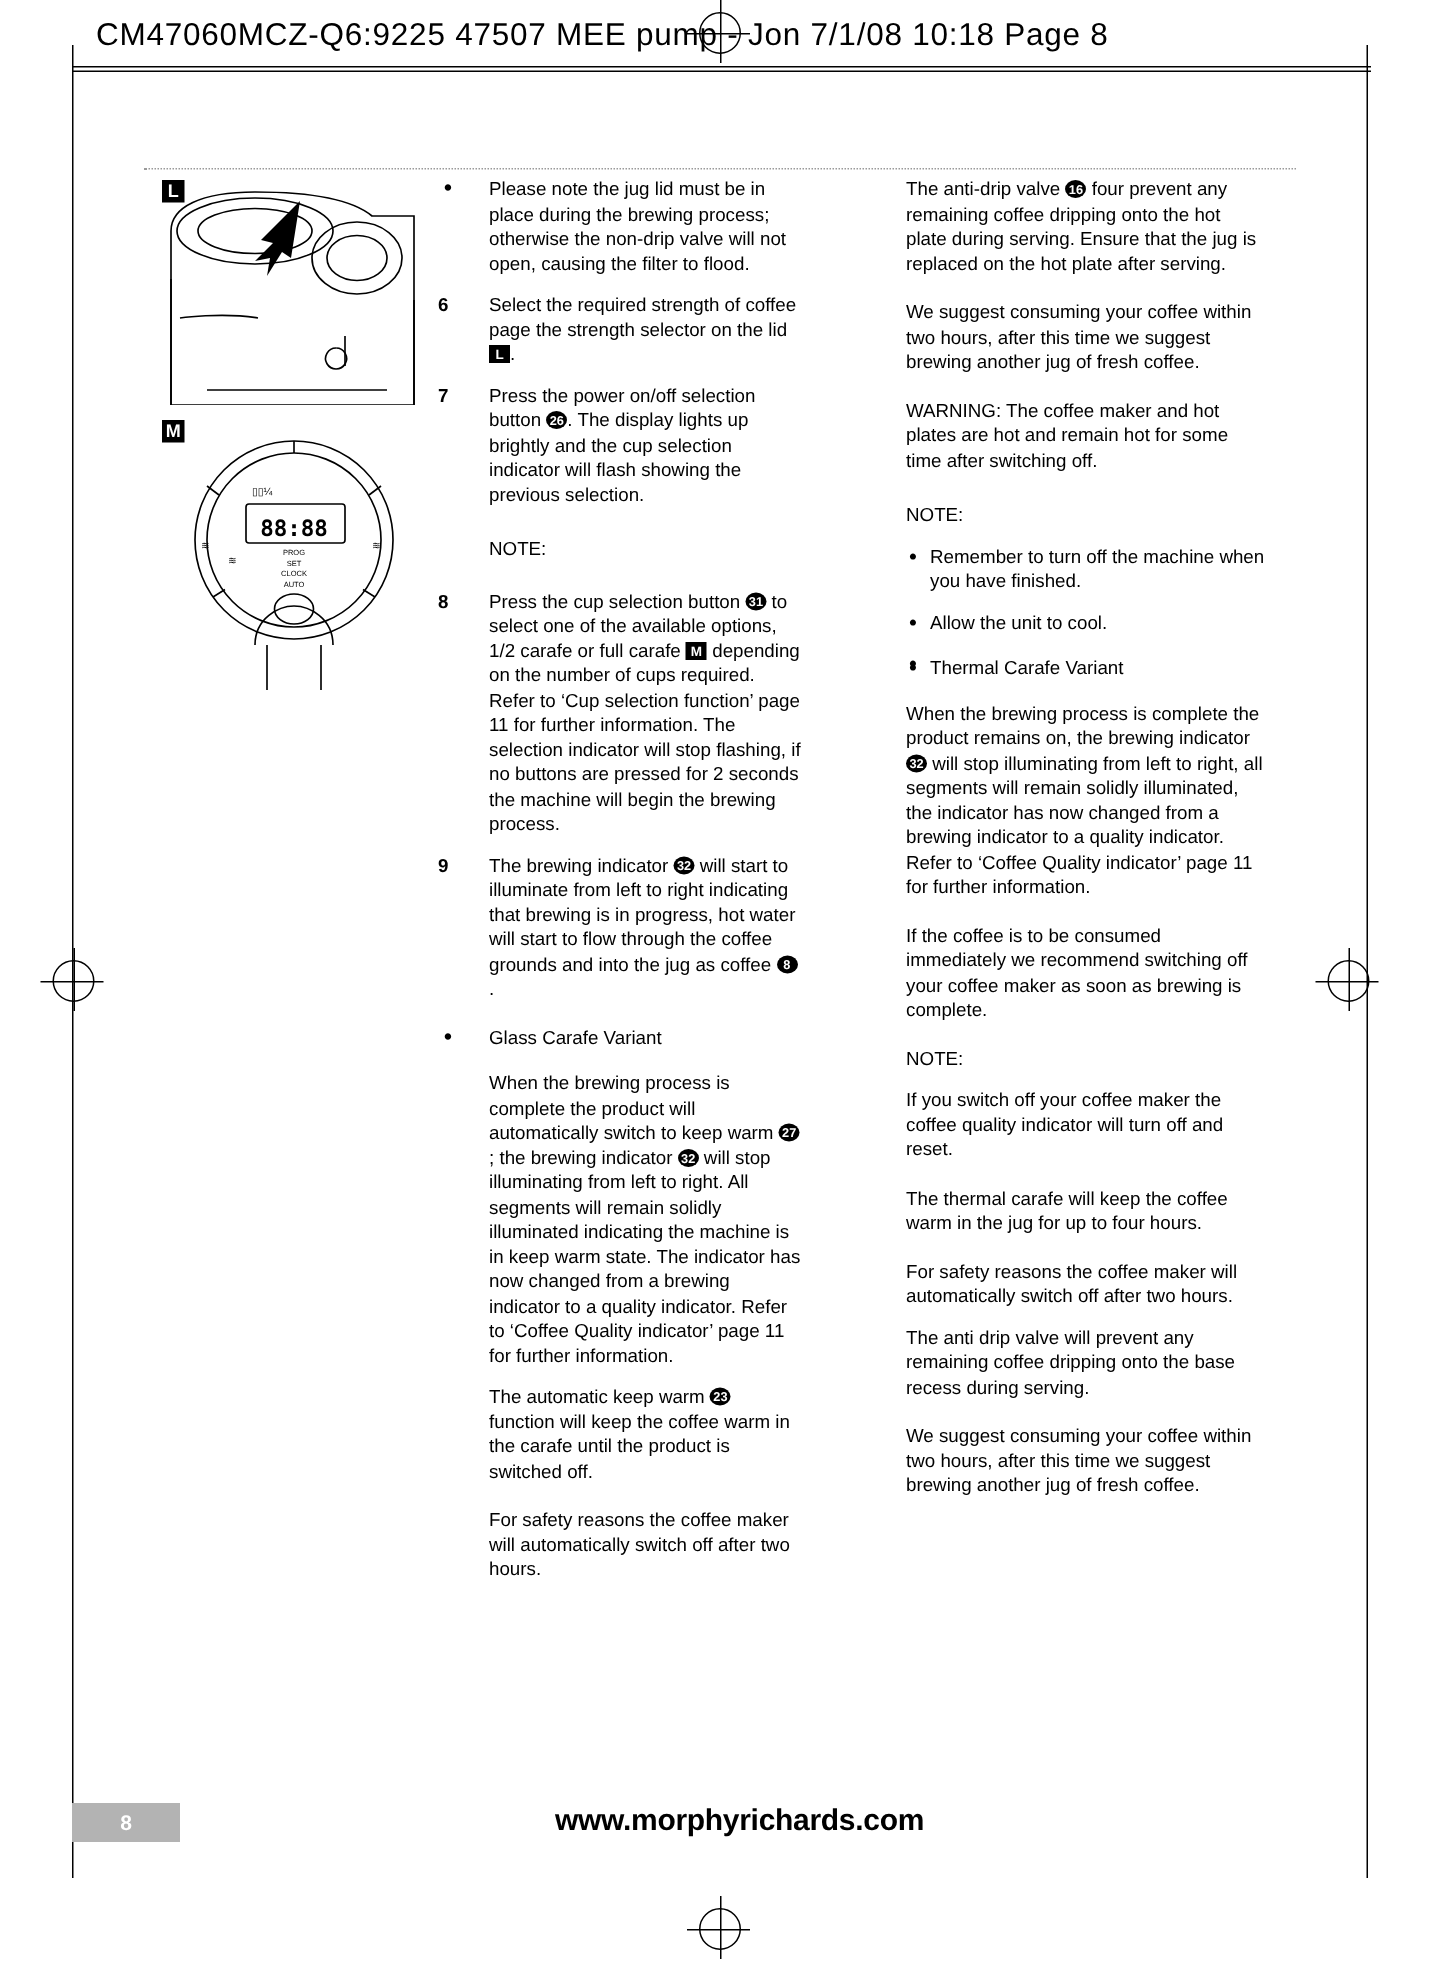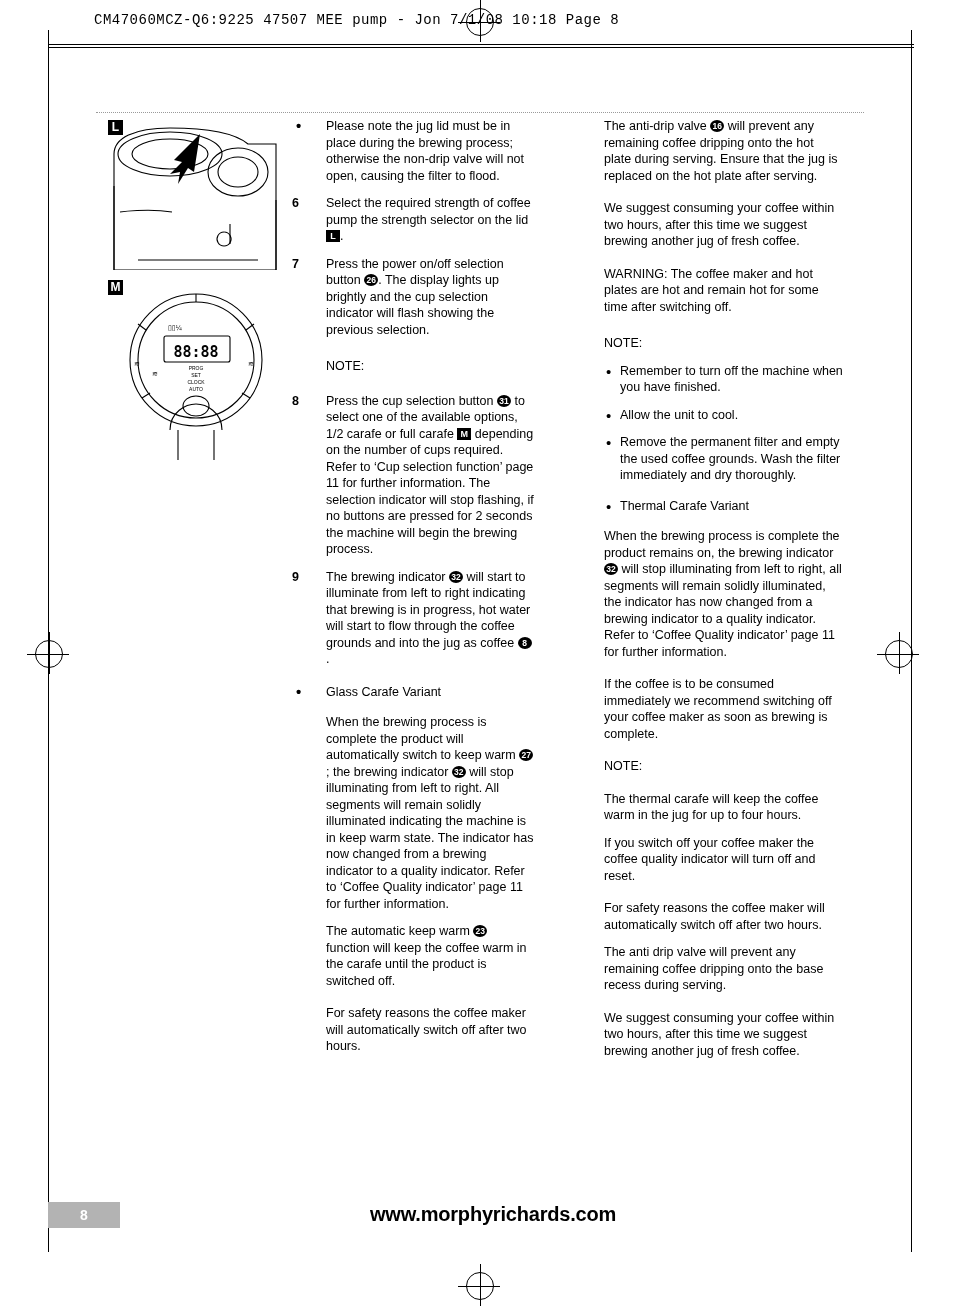--- a/index.html
+++ b/index.html
@@ -55,25 +55,24 @@
     height: 1px;
     width: 42px;
     margin-top: -0.5px;
   }
 
   
   .header-slug {
     position: absolute;
     left: 64px;
     top: 12px;
-    font-family: Liberation Mono, monospace;
-    font-size: 14px;
+    font-family: Liberation Sans, sans-serif;
+    font-size: 21px;
     letter-spacing: 0.5px;
     white-space: nowrap;
-    margin-left: 30px;
   }
   .header-rule {
     position: absolute;
     left: 48px;
     top: 44px;
     width: 866px;
     height: 1px;
     background: #000;
   }
   .header-rule2 {
@@ -302,21 +301,21 @@
   <div class="col col-b">
 
     <div class="row">
       <span class="marker bullet">•</span>
       <span class="body">Please note the jug lid must be  in place during the brewing process; otherwise the non-drip valve will not open, causing the filter to flood.</span>
     </div>
 
     <div class="row">
       <span class="marker">6</span>
       <span class="body">
-        <span>Select the required strength of coffee pump the strength selector on the lid </span><span class="sqnum">L</span><span>.</span>
+        <span>Select the required strength of coffee page the strength selector on the lid </span><span class="sqnum">L</span><span>.</span>
       </span>
     </div>
 
     <div class="row">
       <span class="marker">7</span>
       <span class="body">
         <span>Press the power on/off selection button </span><span class="cnum">26</span><span>. The display lights up brightly and the cup selection indicator will flash showing the previous selection.</span>
       </span>
     </div>
 
@@ -349,54 +348,53 @@
 
     <div class="plain" style="">
       <span>The automatic keep warm </span><span class="cnum">23</span><span> function will keep the coffee warm in the carafe until the product is switched off.</span>
     </div>
 
     <div class="plain" style="margin-top:16px;">For safety reasons the coffee maker will automatically switch off after two hours.</div>
   </div>
 
   <div class="col col-c">
 
-    <p><span>The anti-drip valve </span><span class="cnum">16</span><span> will prevent any remaining coffee dripping onto the hot plate during serving. Ensure that the jug is replaced on the hot plate after serving.</span></p>
+    <p><span>The anti-drip valve </span><span class="cnum">16</span><span> four prevent any remaining coffee dripping onto the hot plate during serving. Ensure that the jug is replaced on the hot plate after serving.</span></p>
 
     <p style="margin-top:16px;">We suggest consuming your coffee within two hours, after this time we suggest brewing another jug of fresh coffee.</p>
 
     <p style="margin-top:16px;">WARNING: The coffee maker and hot plates are hot and remain hot for some time after switching off.</p>
 
     <p class="bold" style="margin-top:20px;">NOTE:</p>
 
     <div class="cbullet">
       <span class="dot">•</span>
       <span>Remember to turn off the machine when you have finished.</span>
     </div>
     <div class="cbullet">
       <span class="dot">•</span>
       <span>Allow the unit to cool.</span>
     </div>
     <div class="cbullet">
       <span class="dot">•</span>
-      <span>Remove the permanent filter and empty the used coffee grounds. Wash the filter immediately and dry thoroughly.</span>
     </div>
 
     <div class="cbullet" style="margin-top:14px;">
       <span class="dot">•</span>
       <span class="bold">Thermal Carafe Variant</span>
     </div>
 
     <p style="margin-top:14px;"><span>When the brewing process is complete the product remains on, the brewing indicator </span><span class="cnum">32</span><span> will stop illuminating from left to right, all segments will remain solidly illuminated, the indicator has now changed from a brewing indicator to a quality indicator. Refer to ‘Coffee Quality indicator’ page 11 for further information.</span></p>
 
     <p style="margin-top:16px;">If the coffee is to be consumed immediately we recommend switching off your coffee maker as soon as brewing is complete.</p>
 
     <p class="bold" style="margin-top:16px;">NOTE:</p>
+    <p>If you switch off your coffee maker the coffee quality indicator will turn off and reset.</p>
+
     <p style="margin-top:16px;">The thermal carafe will keep the coffee warm in the jug for up to four hours.</p>
-
-    <p>If you switch off your coffee maker the coffee quality indicator will turn off and reset.</p>
     <p style="margin-top:16px;">For safety reasons the coffee maker will automatically switch off after two hours.</p>
     <p style="">The anti drip valve will prevent any remaining coffee dripping onto the base recess during serving.</p>
     <p style="margin-top:16px;">We suggest consuming your coffee within two hours, after this time we suggest brewing another jug of fresh coffee.</p>
   </div>
 
 </div>
 
 <div class="pagebox"></div>
 <div class="pagenum">8</div>
 <div class="weburl">www.morphyrichards.com</div>

